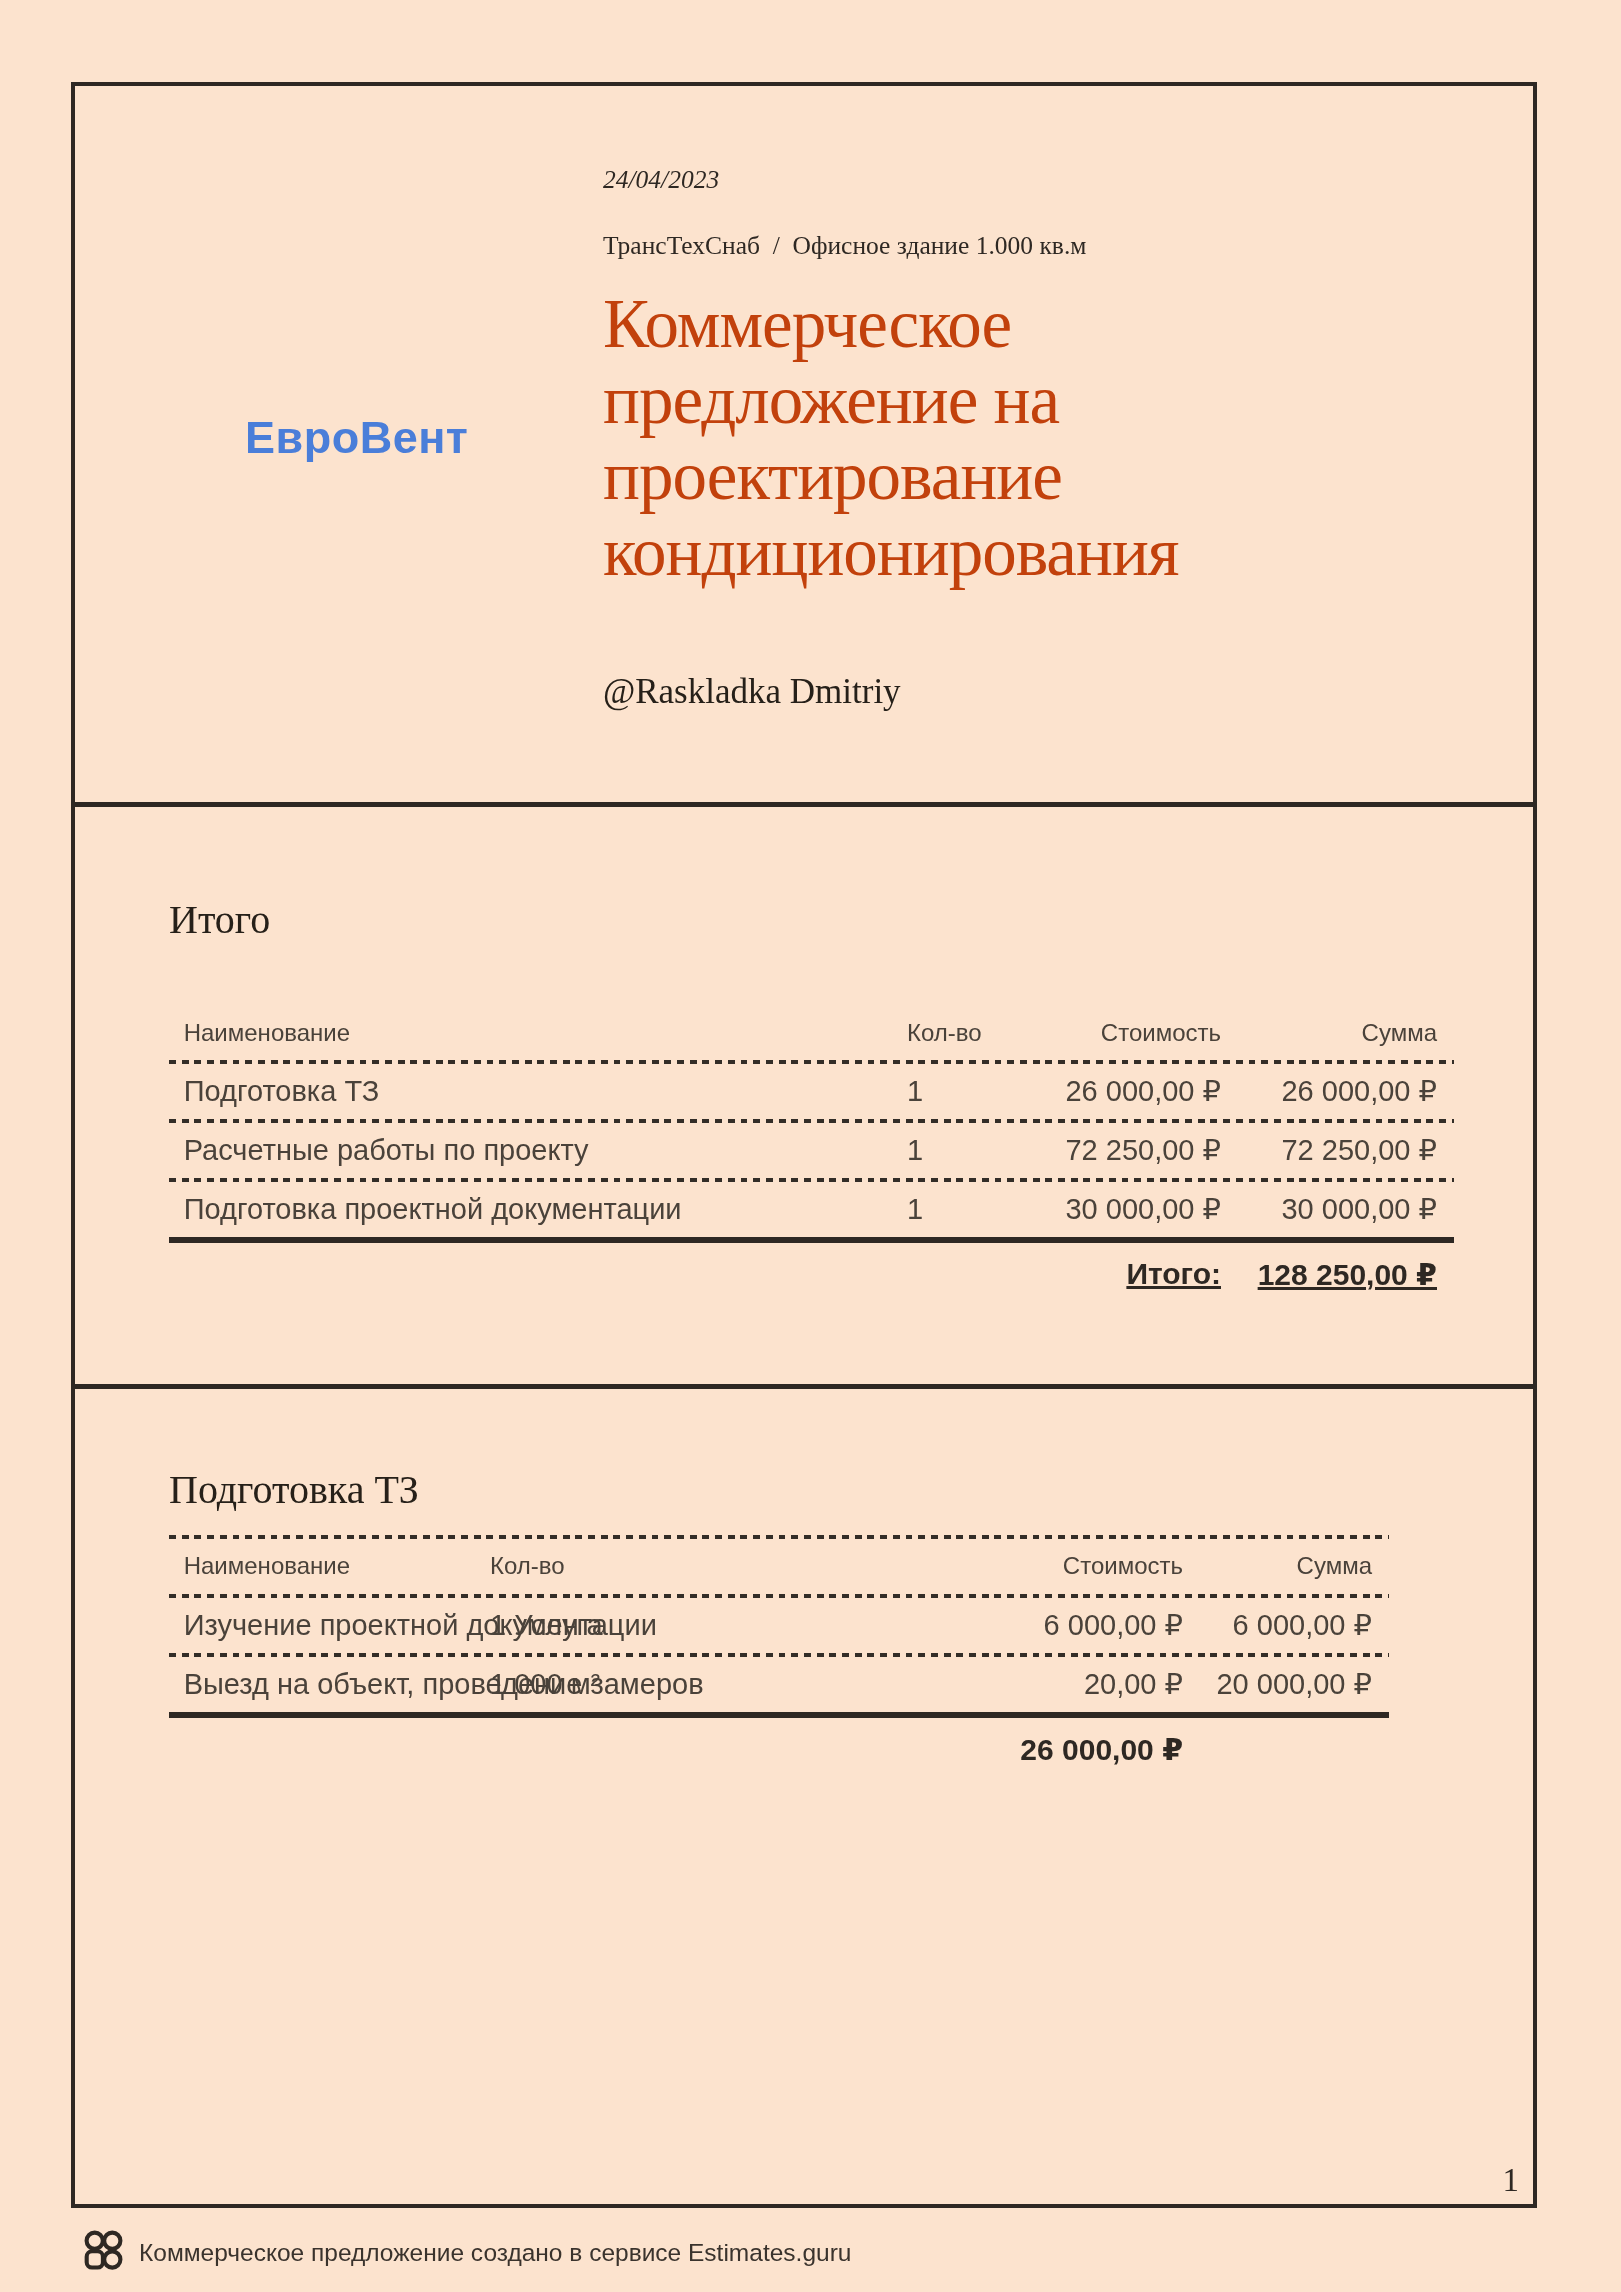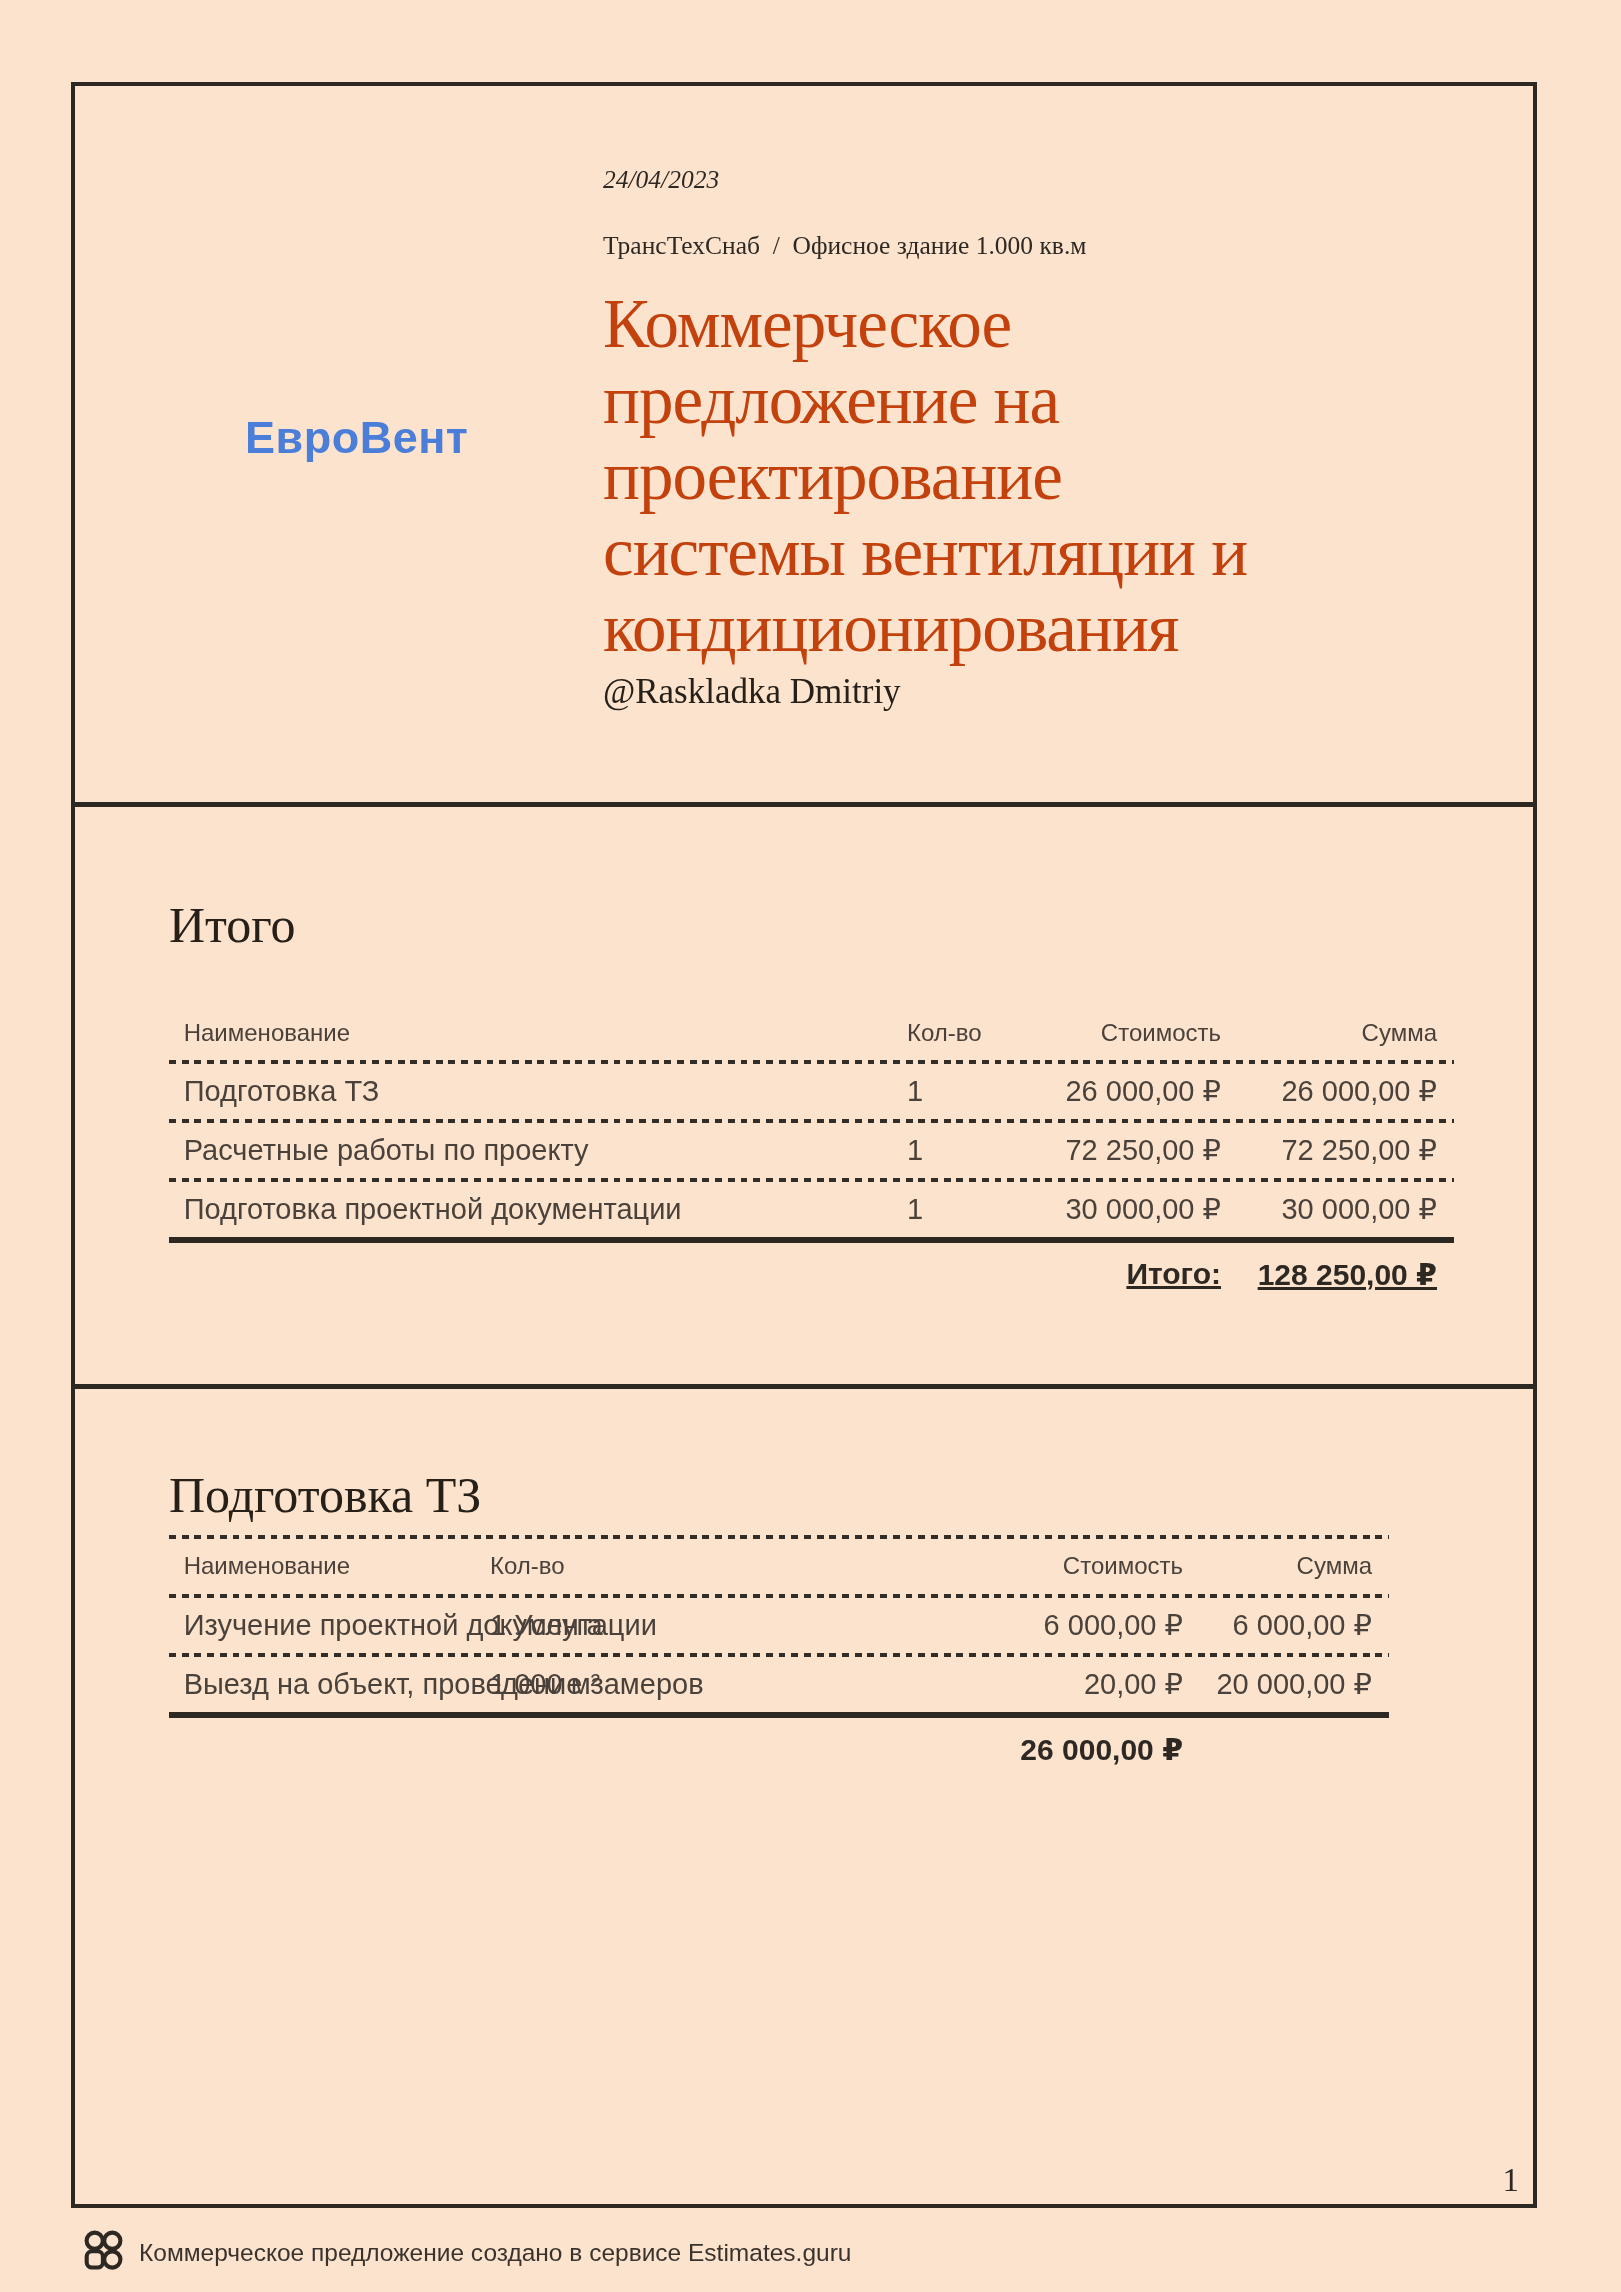--- a/index.html
+++ b/index.html
@@ -29,21 +29,21 @@
   .divider-2{top:1384px;}
 
   
   .doc-date{left:603px;top:165px;font-size:25.5px;font-style:italic;color:var(--ink);}
   .doc-subtitle{left:603px;top:231px;font-size:25.5px;color:var(--ink);}
   .doc-title{left:603px;top:286px;font-size:69px;line-height:76px;letter-spacing:-1px;color:#c2410c;}
   .doc-author{left:603px;top:672px;font-size:35px;color:#262019;}
   .logo-text{left:245px;top:412px;font-size:45px;font-weight:700;color:var(--logo-blue);letter-spacing:0.5px;}
 
   
-  .section-title{font-size:50px;color:#262019;white-space:nowrap;}
+  .section-title{font-size:40px;color:#262019;white-space:nowrap;}
   .summary-title{left:169px;top:896px;}
   .detail-title{left:169px;top:1466px;}
 
   
   .tbl{box-sizing:border-box;}
   .tbl-summary{left:169px;top:1005px;width:1285px;}
   .tbl-detail{left:169px;top:1535px;width:1220px;}
   .t-row{display:grid;align-items:center;height:55px;white-space:nowrap;}
   .tbl-summary .t-row{grid-template-columns:738px 157px 157px 216px;padding-right:17.6px;}
   .tbl-detail  .t-row{grid-template-columns:321px 294px 399px 189px;padding-right:16.7px;}
@@ -74,21 +74,20 @@
 <div class="abs frame"></div>
 <div class="abs divider divider-1"></div>
 <div class="abs divider divider-2"></div>
 
 <div class="abs serif doc-date">24/04/2023</div>
 <div class="abs serif doc-subtitle">ТрансТехСнаб &nbsp;/&nbsp; Офисное здание 1.000 кв.м</div>
 <div class="abs serif doc-title">
   <div>Коммерческое</div>
   <div>предложение на</div>
   <div>проектирование</div>
-  <div>системы вентиляции и</div>
   <div>кондиционирования</div>
 </div>
 <div class="abs serif doc-author">@Raskladka Dmitriy</div>
 <div class="abs logo-text">ЕвроВент</div>
 
 <div class="abs serif section-title summary-title">Итого</div>
 
 <div class="abs tbl tbl-summary">
   <div class="t-row t-head">
     <div class="c-name">Наименование</div>

